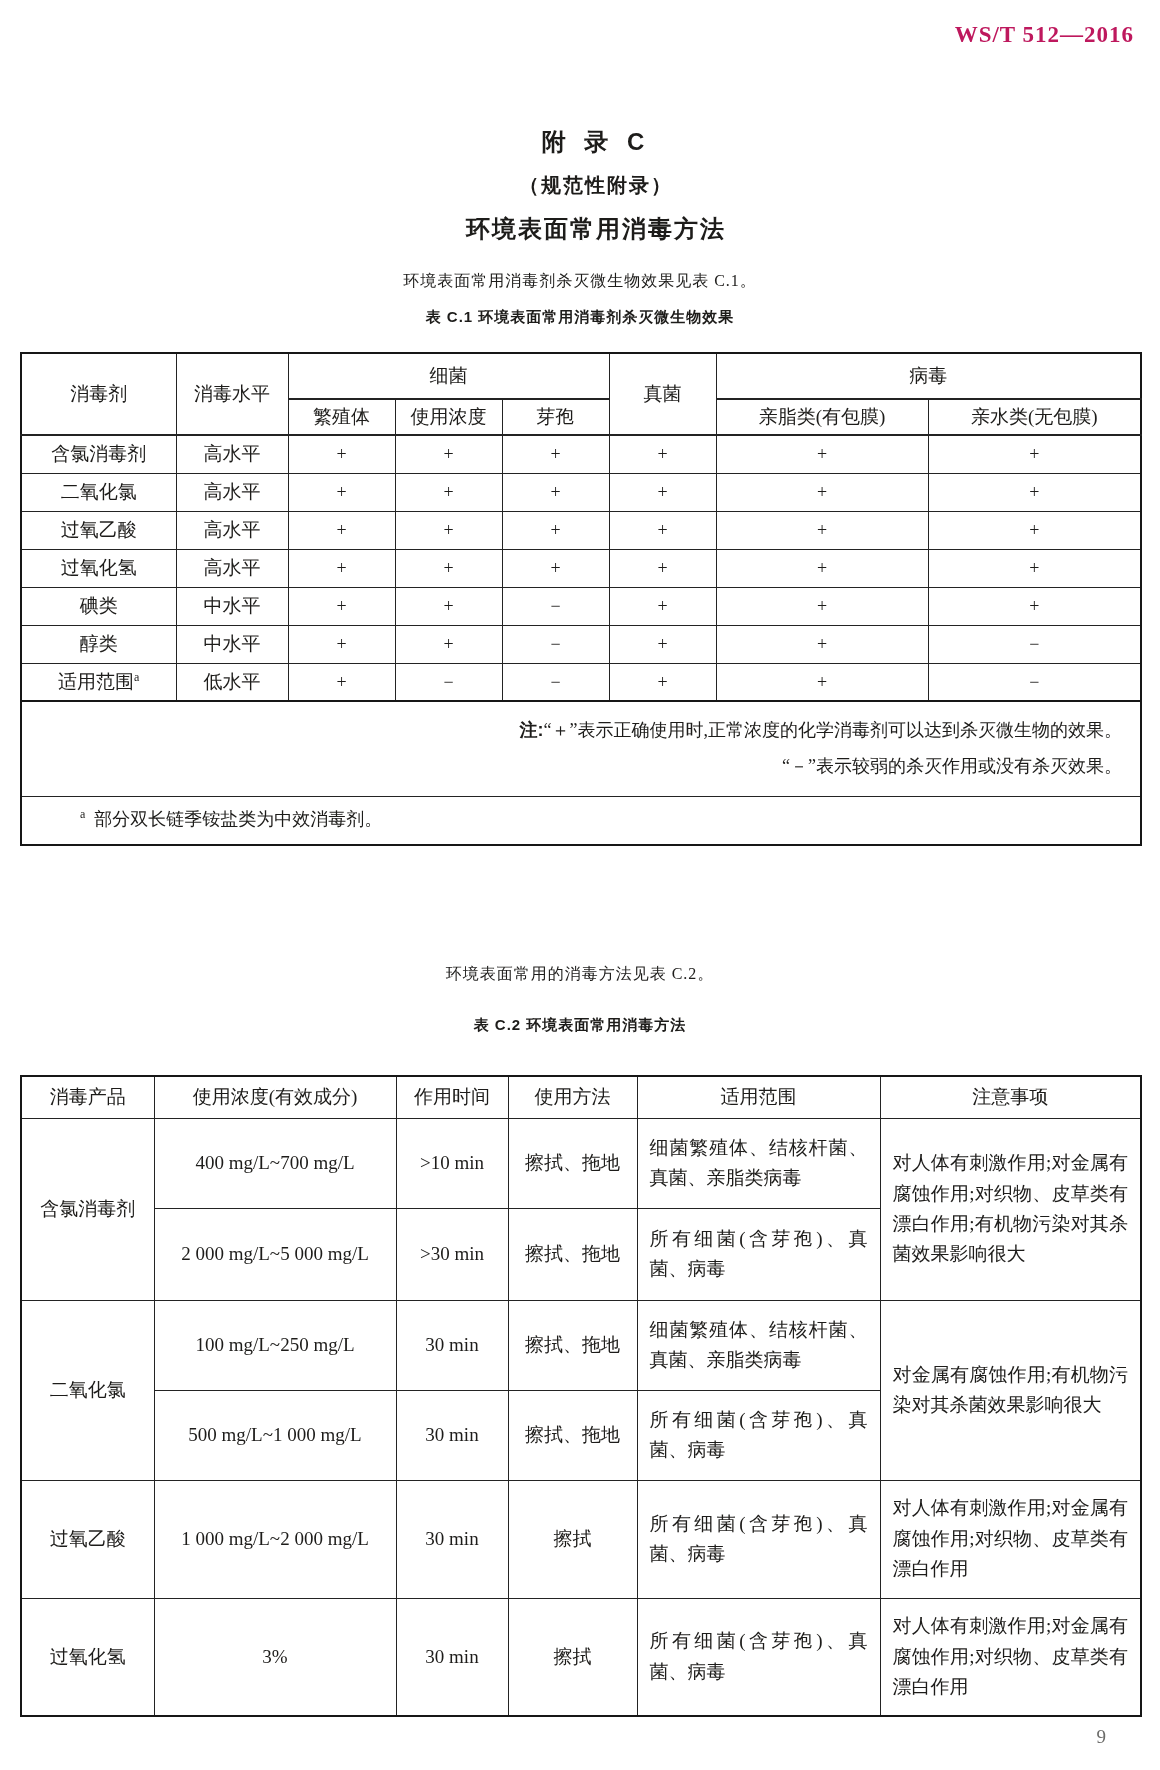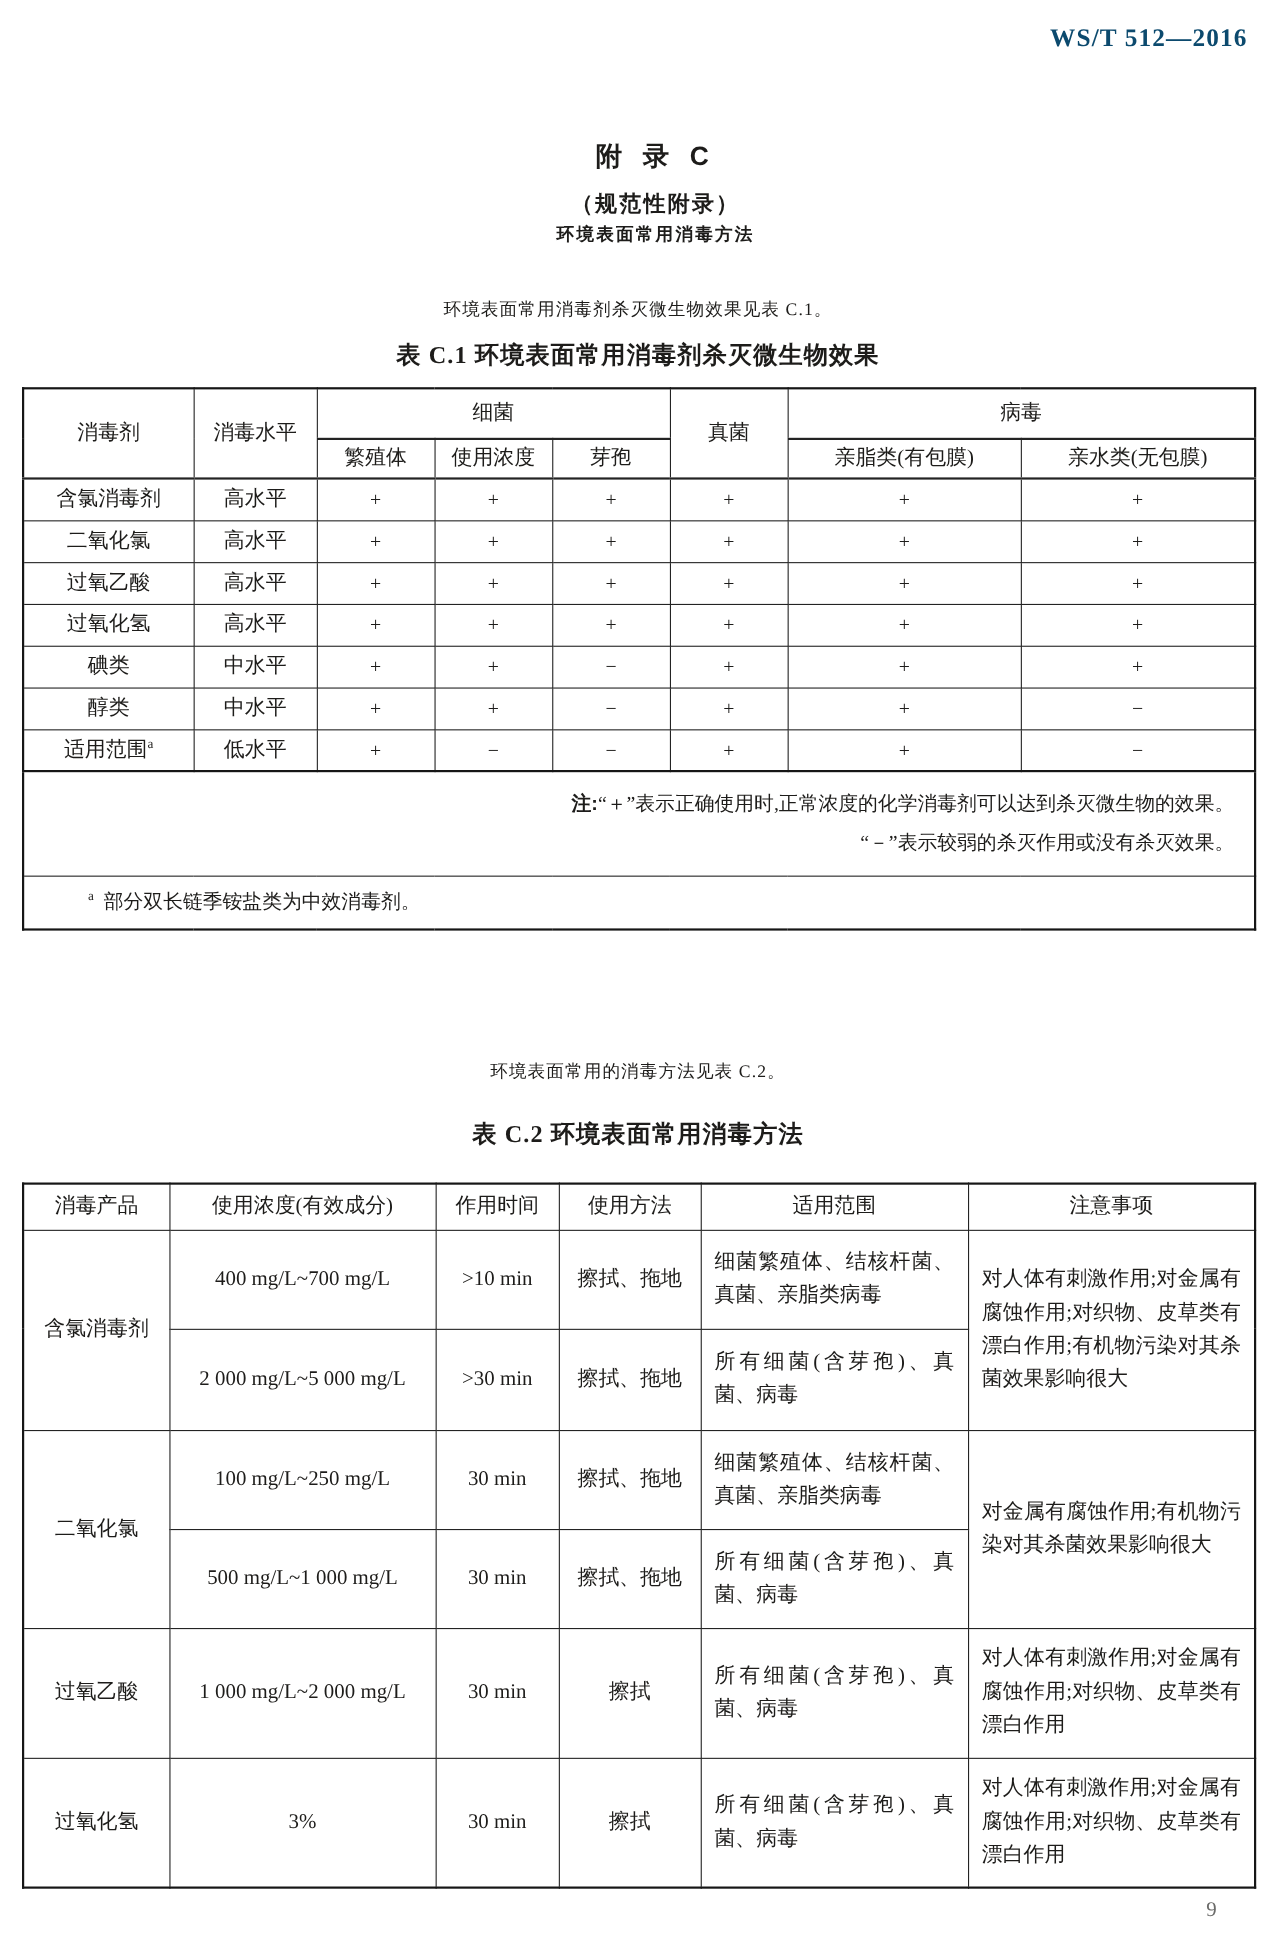--- a/index.html
+++ b/index.html
@@ -8,40 +8,40 @@
     width:1160px; height:1770px;
     background:#ffffff;
     color:#1d1c1a;
     font-family:"Liberation Serif","DejaVu Serif",serif;
   }
   .page { position:relative; width:1160px; height:1770px; overflow:hidden; }
 
   .doc-header {
     position:absolute; top:22px; right:26px;
     font-size:23px; font-weight:bold; letter-spacing:1px;
-    color:#0c4a6e;
+    color:#be185d;
   }
 
   .titles { position:absolute; top:126px; left:0; width:100%; text-align:center;
     font-family:"Liberation Sans","DejaVu Sans",sans-serif;padding-left:32px; }
   .title-l1 { font-size:24px; font-weight:bold; letter-spacing:6px; }
   .title-l2 { font-size:20px; font-weight:bold; margin-top:14px; letter-spacing:2px; }
-  .title-l3 { font-size:16px; font-weight:bold; margin-top:4px; letter-spacing:2px; }
+  .title-l3 { font-size:24px; font-weight:bold; margin-top:14px; letter-spacing:2px; }
 
   .para {
     position:absolute; left:4px; width:1120px;
     font-size:16px; text-indent:2em; letter-spacing:1px;text-align:center;
   }
   .para1 { top:255px; }
   .para2 { top:948px; }
 
   .tcaption {
     position:absolute; left:0; width:100%; text-align:center;
-    font-family:Liberation Serif, serif;
-    font-size:22px; font-weight:bold; letter-spacing:1px;
+    font-family:Liberation Sans, sans-serif;
+    font-size:15px; font-weight:bold; letter-spacing:1px;
   }
   .cap1 { top:308px; }
   .cap2 { top:1016px; }
 
   table { border-collapse:collapse; table-layout:fixed; position:absolute; left:20px; width:1120px; }
   th, td { border:1px solid #232323; text-align:center; vertical-align:middle;
            font-weight:normal; font-size:19px; padding:2px 4px; line-height:1.6; }
   .t1 { top:352px; }
   .t1, .t2 { border:2px solid #161616; }
   .t1 thead tr.h1 { height:46px; }

